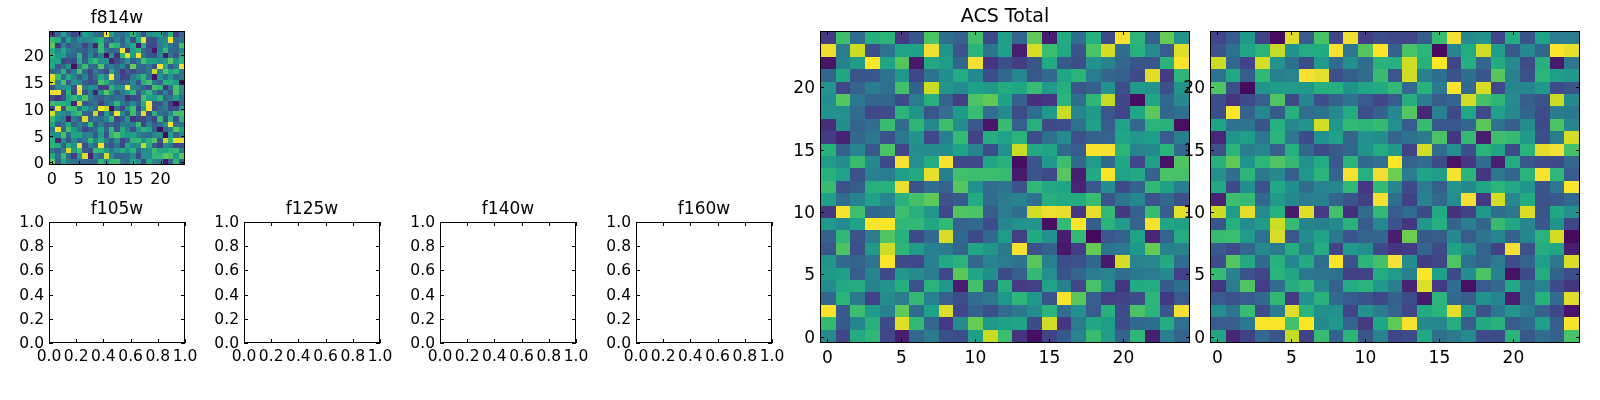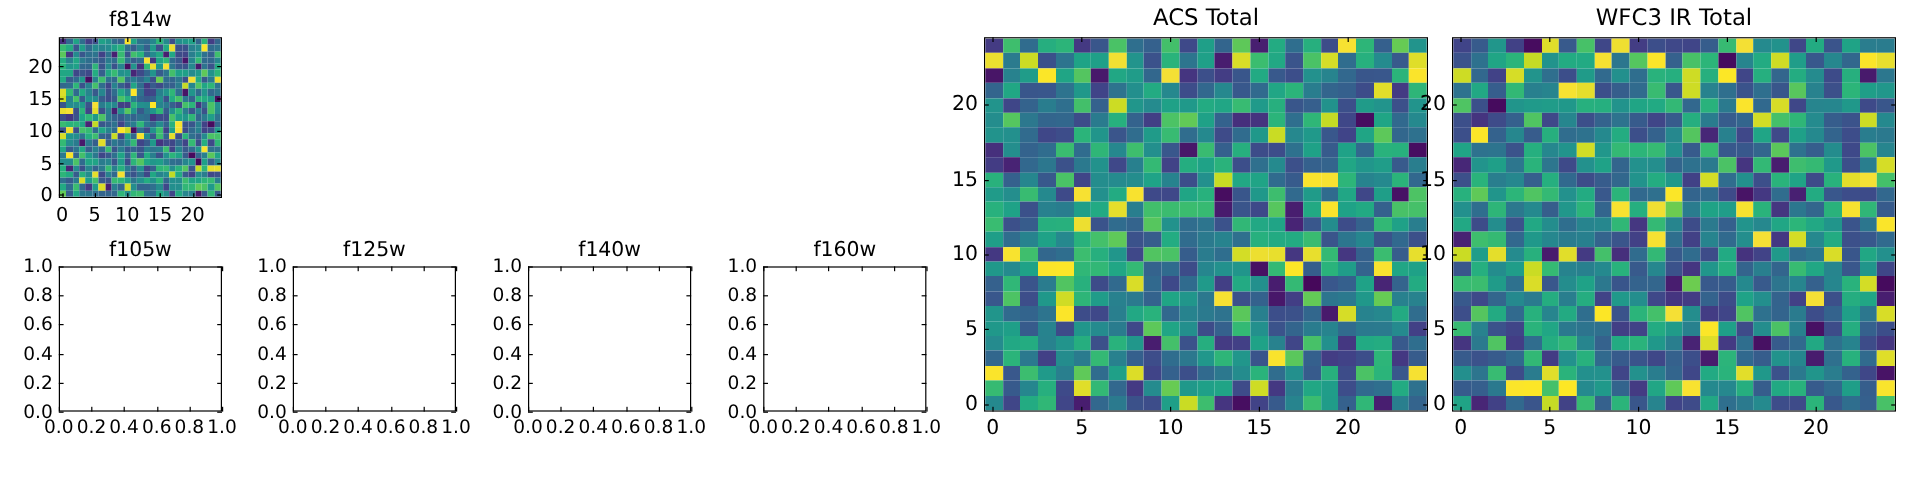--- a/index.html
+++ b/index.html
@@ -1513,21 +1513,20 @@
       <div class="tick y" style="left: 366px; top: 180.96px;"></div>
       <div class="tlabel y" style="right: 375px; top: 180.96px;">10</div>
       <div class="tick y" style="left: 0px; top: 118.56px;"></div>
       <div class="tick y" style="left: 366px; top: 118.56px;"></div>
       <div class="tlabel y" style="right: 375px; top: 118.56px;">15</div>
       <div class="tick y" style="left: 0px; top: 56.16px;"></div>
       <div class="tick y" style="left: 366px; top: 56.16px;"></div>
       <div class="tlabel y" style="right: 375px; top: 56.16px;">20</div>
     </div>
     <div class="panel big" style="left: 1210px; top: 31px; width: 370px; height: 312px;">
-      <div class="title">WFC3 IR Total</div>
       <div class="axes">
         <div class="heat" style="grid-template-columns: repeat(25, 1fr); grid-template-rows: repeat(25, 1fr);">
           <i style="background: rgb(64, 68, 136);"></i>
           <i style="background: rgb(55, 91, 140);"></i>
           <i style="background: rgb(33, 150, 139);"></i>
           <i style="background: rgb(65, 65, 134);"></i>
           <i style="background: rgb(71, 12, 95);"></i>
           <i style="background: rgb(224, 222, 42);"></i>
           <i style="background: rgb(56, 90, 140);"></i>
           <i style="background: rgb(71, 193, 104);"></i>

